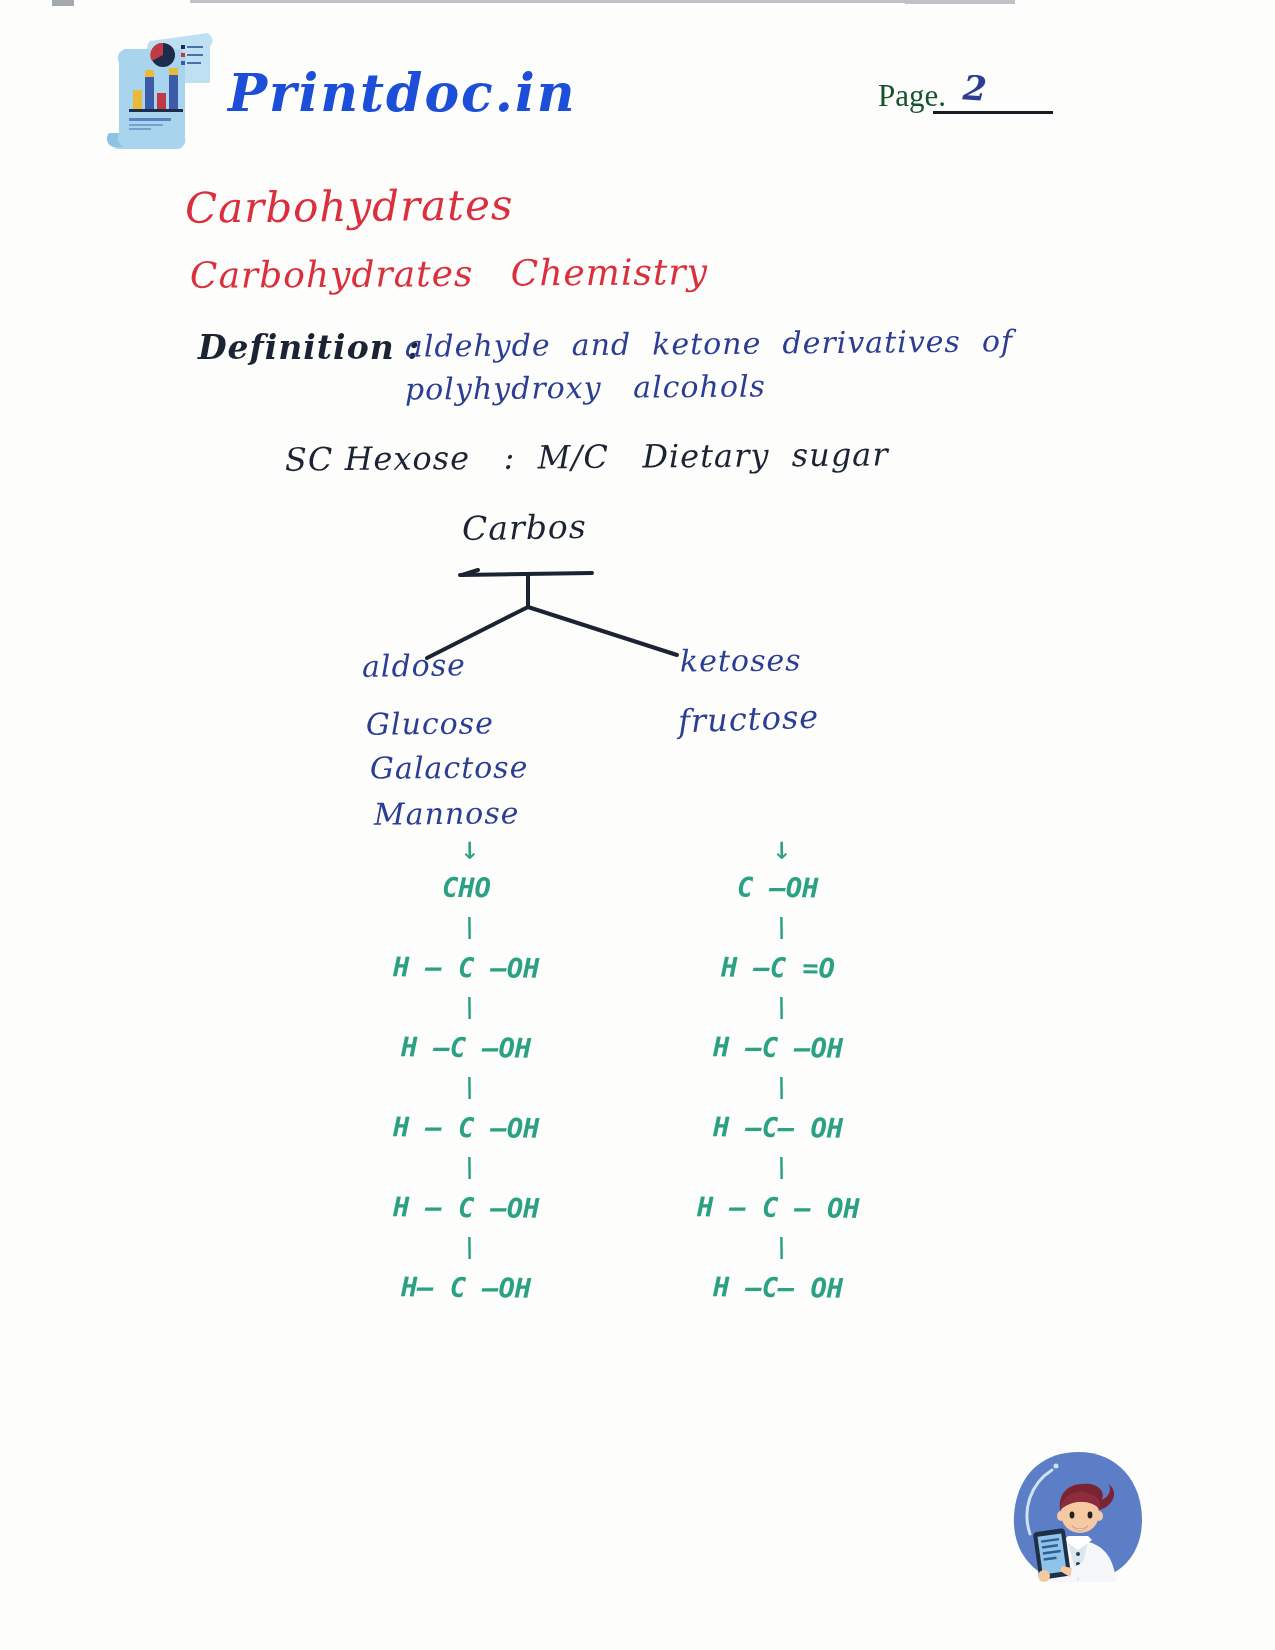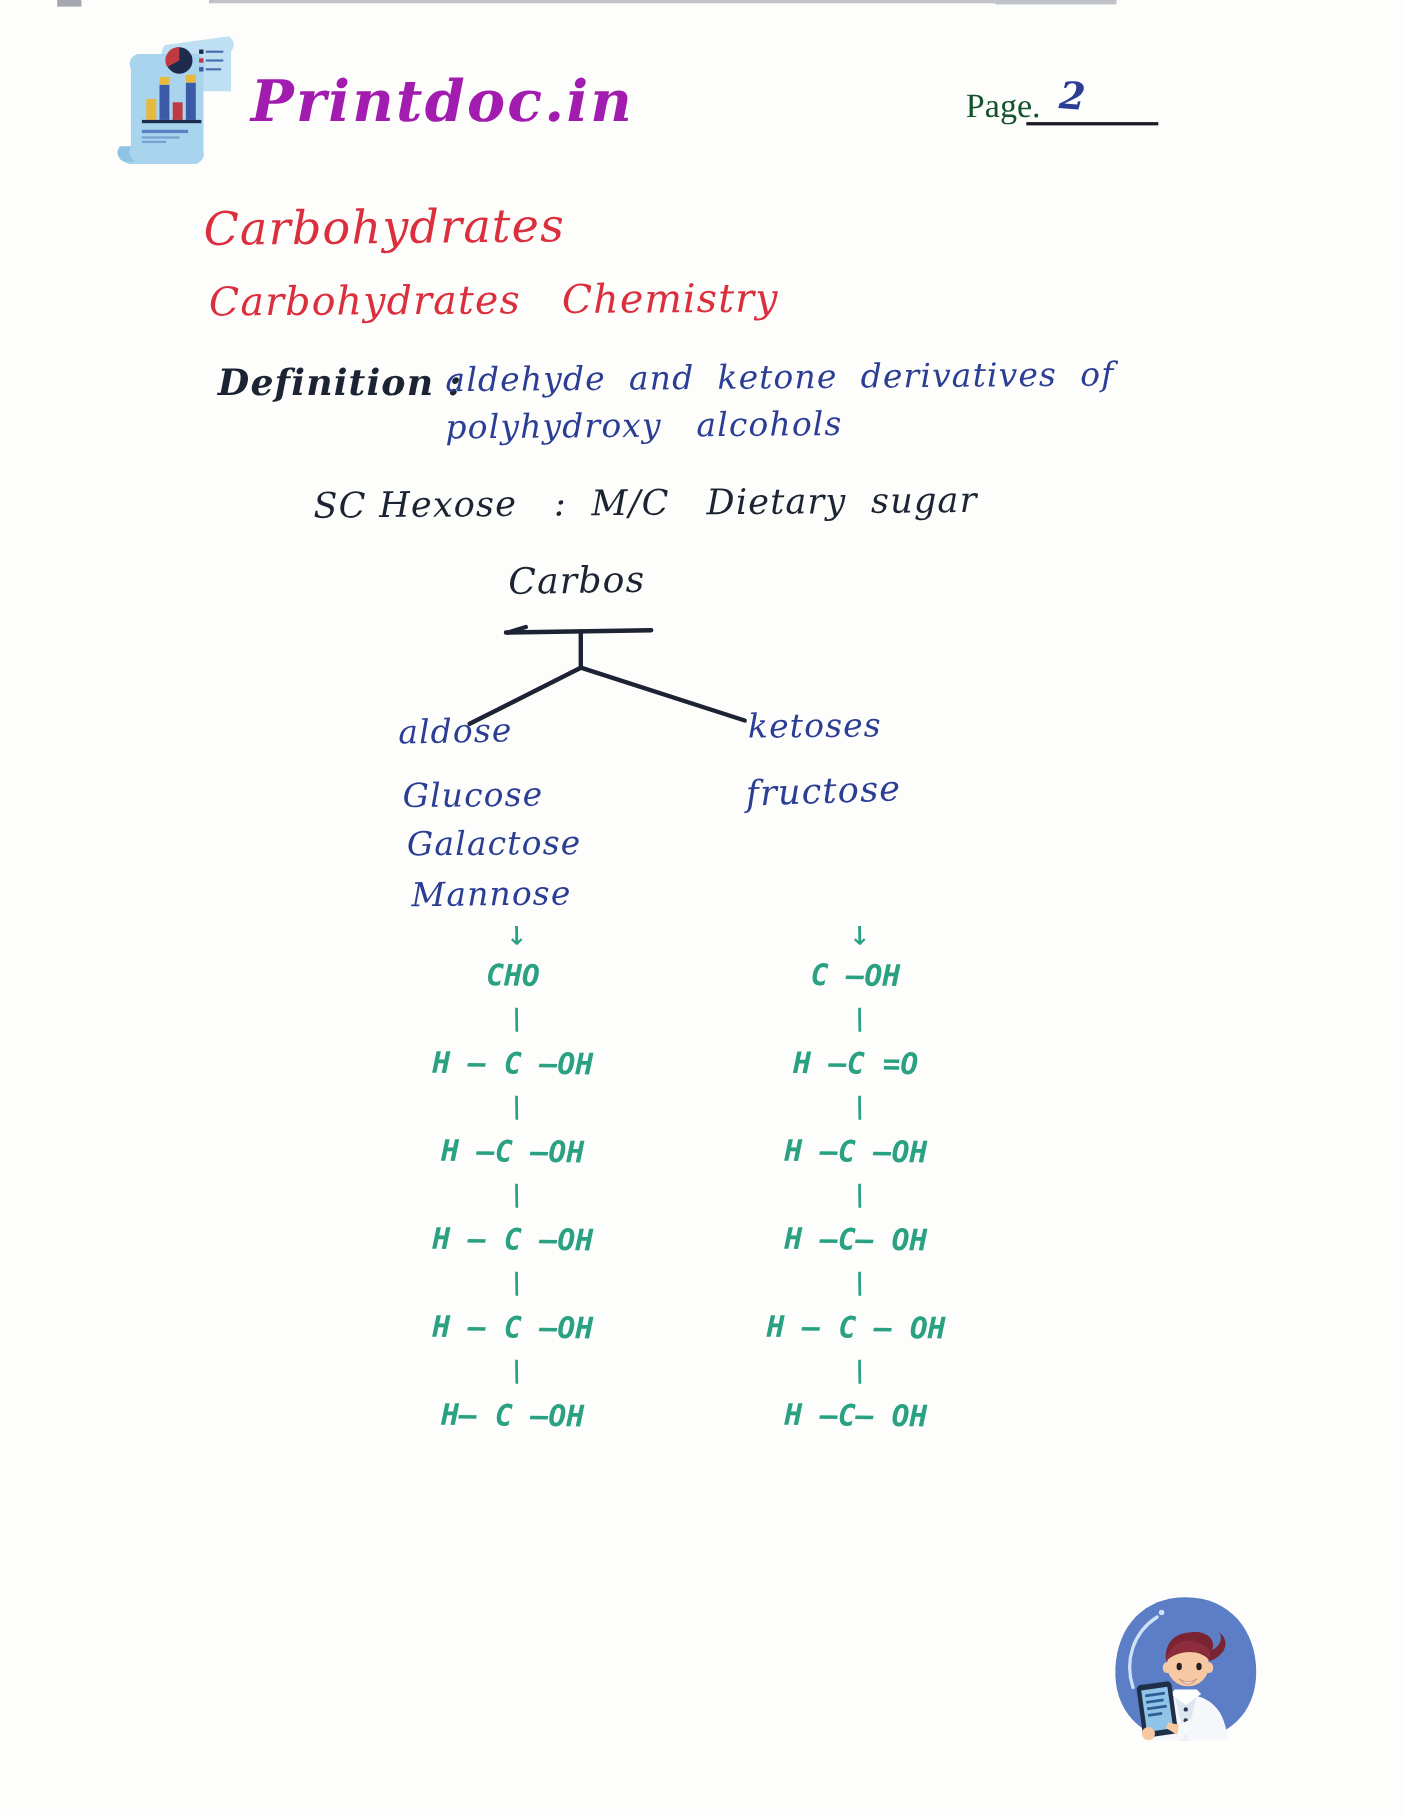--- a/index.html
+++ b/index.html
@@ -24,21 +24,21 @@
     font-family: "DejaVu Serif", serif;
     font-style: italic;
     letter-spacing: 1px;
     white-space: pre;
   }
   .brand-text {
     font-family: "DejaVu Serif", serif;
     font-style: italic;
     font-weight: bold;
     font-size: 52px;
-    color: #a21caf;
+    color: #1d4ed8;
     letter-spacing: 2px;
   }
   .page-label-text {
     font-family: "Liberation Serif", serif;
     font-size: 31px;
     color: #14532d;
   }
   .page-number-text {
     font-family: "DejaVu Serif", serif;
     font-style: italic;

